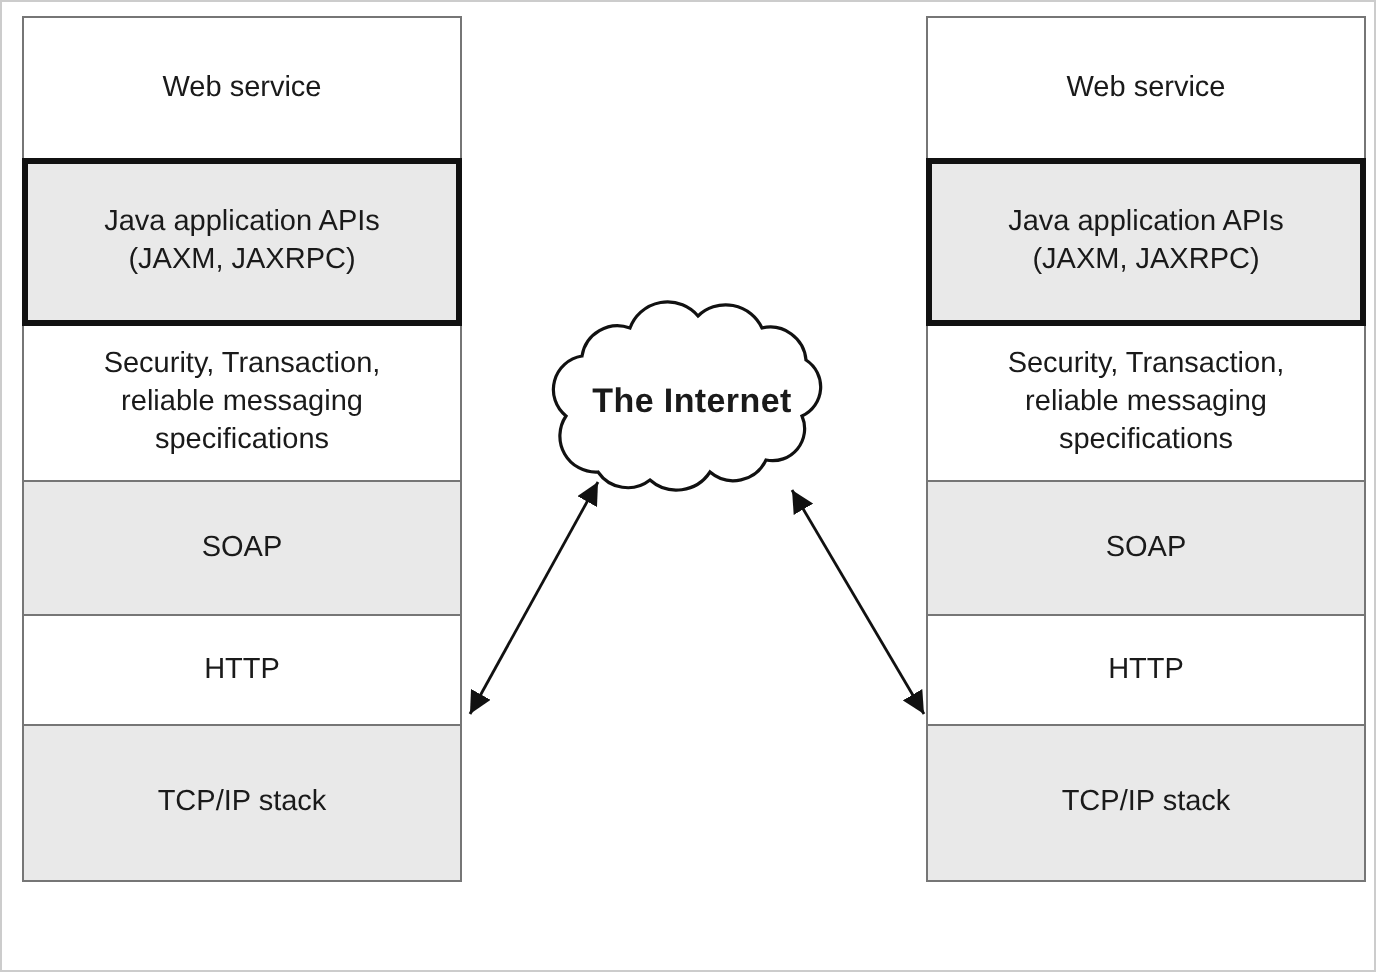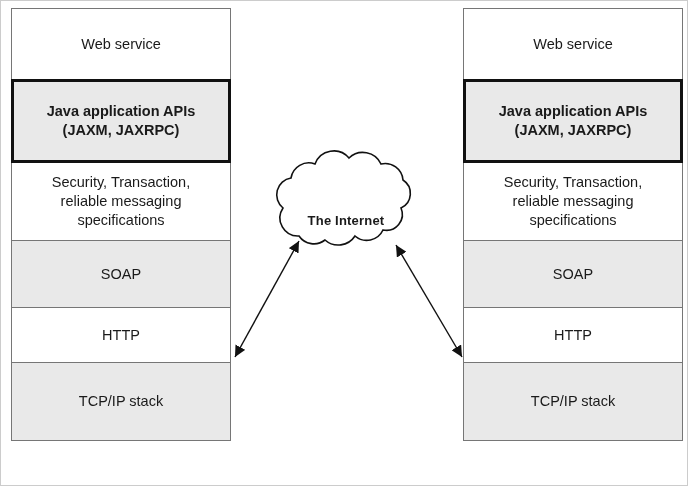--- a/index.html
+++ b/index.html
@@ -43,21 +43,20 @@
     justify-content:center;
     text-align:center;
     font-size:14.5px;
     line-height:19px;
   }
   .layer + .layer{margin-top:-1px;}
   .layer.fill-gray{background:var(--layer-gray);}
   .layer.emphasized{
     border:3px solid var(--emph);
     z-index:2;
-    font-weight:bold;
   }
   
   .layer:nth-child(1){height:72px;}
   .layer:nth-child(2){height:84px;}
   .layer:nth-child(3){height:79px;}
   .layer:nth-child(4){height:68px;}
   .layer:nth-child(5){height:56px;}
   .layer:nth-child(6){height:79px;}
   .overlay{
     position:absolute;
@@ -73,24 +72,23 @@
     stroke:var(--arrow);
     stroke-width:1.4;
     fill:none;
   }
   .arrow-head{fill:var(--arrow);}
   .cloud-label{
     position:absolute;
     left:280px;top:190px;width:130px;
     text-align:center;
     font-weight:bold;
-    font-size:13px;
+    font-size:17px;
     line-height:20px;
     letter-spacing:.2px;
-    margin-top:20px;
   }
 </style>
 </head>
 <body>
 
 <div class="canvas">
 
   <div class="stack left">
       <div class="layer fill-white">
         <div class="layer-line">Web service</div>

